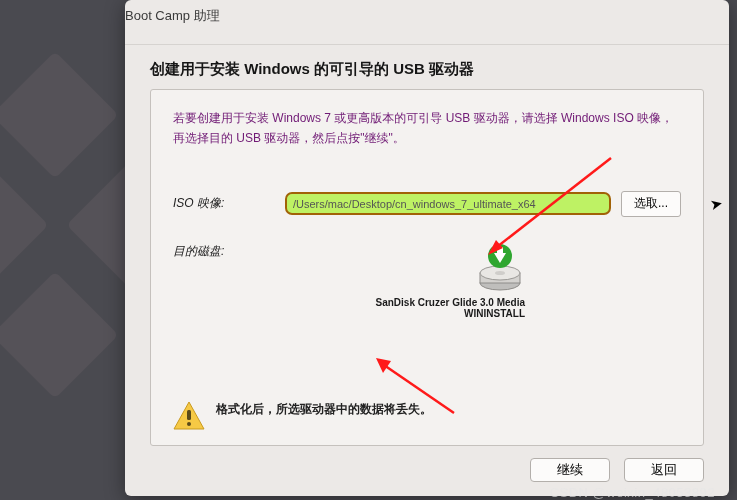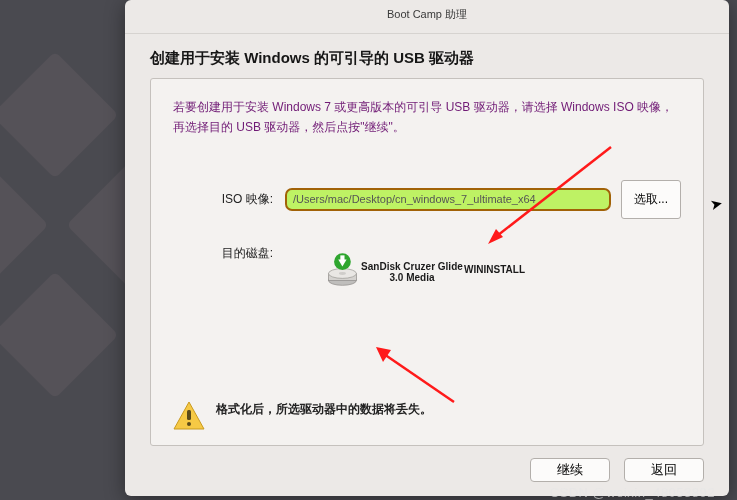--- a/index.html
+++ b/index.html
@@ -4,30 +4,30 @@
   <style>
     * { margin: 0; padding: 0; box-sizing: border-box; font-family: -apple-system, "Helvetica Neue", Arial, sans-serif; }
     body { width: 737px; height: 500px; background: #4a4a50; position: relative; overflow: hidden; }
     .bg-diamonds { position: absolute; left: -70px; top: 60px; width: 260px; height: 360px; }
     .diamond { position: absolute; width: 90px; height: 90px; background: #555258; transform: rotate(45deg); border-radius: 6px; }
     .d1 { left: 80px; top: 10px; }
     .d2 { left: 10px; top: 120px; }
     .d3 { left: 155px; top: 120px; }
     .d4 { left: 80px; top: 230px; }
     .window { position: absolute; left: 125px; top: 0; right: 8px; bottom: 4px; background: #ece9e7; border-radius: 6px; box-shadow: 0 4px 20px rgba(0,0,0,.4); display: flex; flex-direction: column; }
-    .titlebar { height: 34px; text-align: center; font-size: 11px; color: #3a3a3a; padding-top: 7px; border-bottom: 1px solid #d6d3d0; }
+    .titlebar { height: 45px; text-align: left; font-size: 13px; color: #3a3a3a; padding-top: 7px; border-bottom: 1px solid #d6d3d0; }
     .heading { font-size: 15px; font-weight: 600; color: #161616; padding: 15px 25px 10px; }
     .content-box { margin: 0 25px; border: 1px solid #c5c1bd; border-radius: 3px; background: #f4f2f0; flex: 1; padding: 18px 22px 14px; position: relative; }
     .desc { font-size: 12px; color: #701a75; line-height: 1.7; }
     .row { display: flex; align-items: center; margin-top: 42px; }
     .row-disk { align-items: flex-start; margin-top: 26px; }
-    .lbl { width: 100px; text-align: right; font-size: 12px; color: #222; margin-right: 12px; flex-shrink: 0; }
+    .lbl { width: 100px; font-size: 12px; color: #222; margin-right: 12px; flex-shrink: 0; font-style: italic; }
     .input { flex: 1; background: #bef264; border: 2px solid #a16207; border-radius: 7px; height: 23px; font-size: 11px; padding: 0 6px; color: #555; }
-    .btn-select { background: #fcfbfa; border: 1px solid #b3afab; border-radius: 3px; height: 39px; padding: 0 12px; font-size: 12px; margin-left: 10px; cursor: pointer; }
-    .disk-column { display: flex; flex-direction: row; align-items: center; width: 200px; margin-left: 40px; }
+    .btn-select { background: #fcfbfa; border: 1px solid #b3afab; border-radius: 3px; height: 26px; padding: 0 12px; font-size: 12px; margin-left: 10px; cursor: pointer; }
+    .disk-column { display: flex; flex-direction: column; align-items: flex-end; width: 200px; margin-left: 40px; }
     .disk-icon { width: 50px; height: 50px; position: relative; }
     .disk-icon svg { width: 100%; height: 100%; }
     .disk-label1 { font-size: 10px; font-weight: 600; color: #1a1a1a; margin-top: 4px; text-align: center; }
     .disk-label2 { font-size: 10px; font-weight: 600; color: #1a1a1a; text-align: center; }
     .warn-row { position: absolute; bottom: 14px; left: 22px; display: flex; align-items: flex-start; gap: 11px; font-weight: bold; }
     .warn-icon { width: 32px; height: 30px; }
     .warn-text { font-size: 12px; color: #222; }
     .footer { display: flex; justify-content: flex-end; gap: 14px; padding: 12px 25px 14px; }
     .btn { background: #fcfbfa; border: 1px solid #b3afab; border-radius: 4px; height: 24px; width: 80px; font-size: 13px; cursor: pointer; }
     .arrow { position: absolute; pointer-events: none; }

